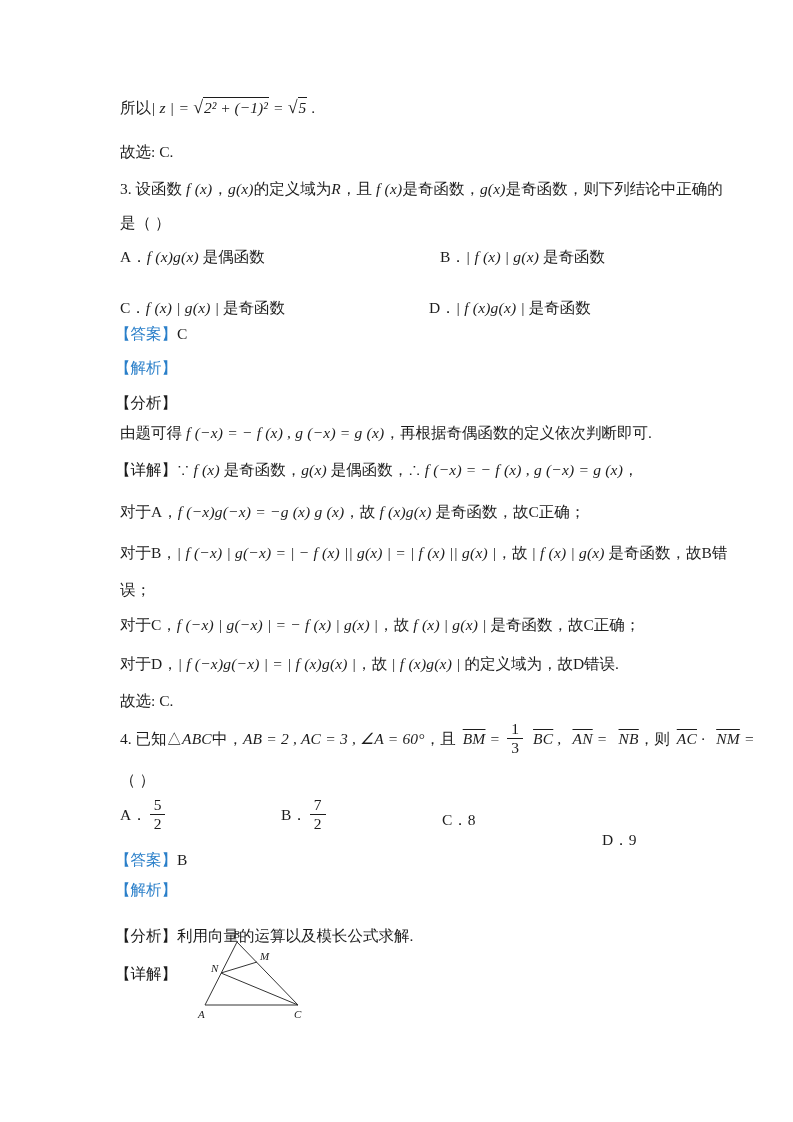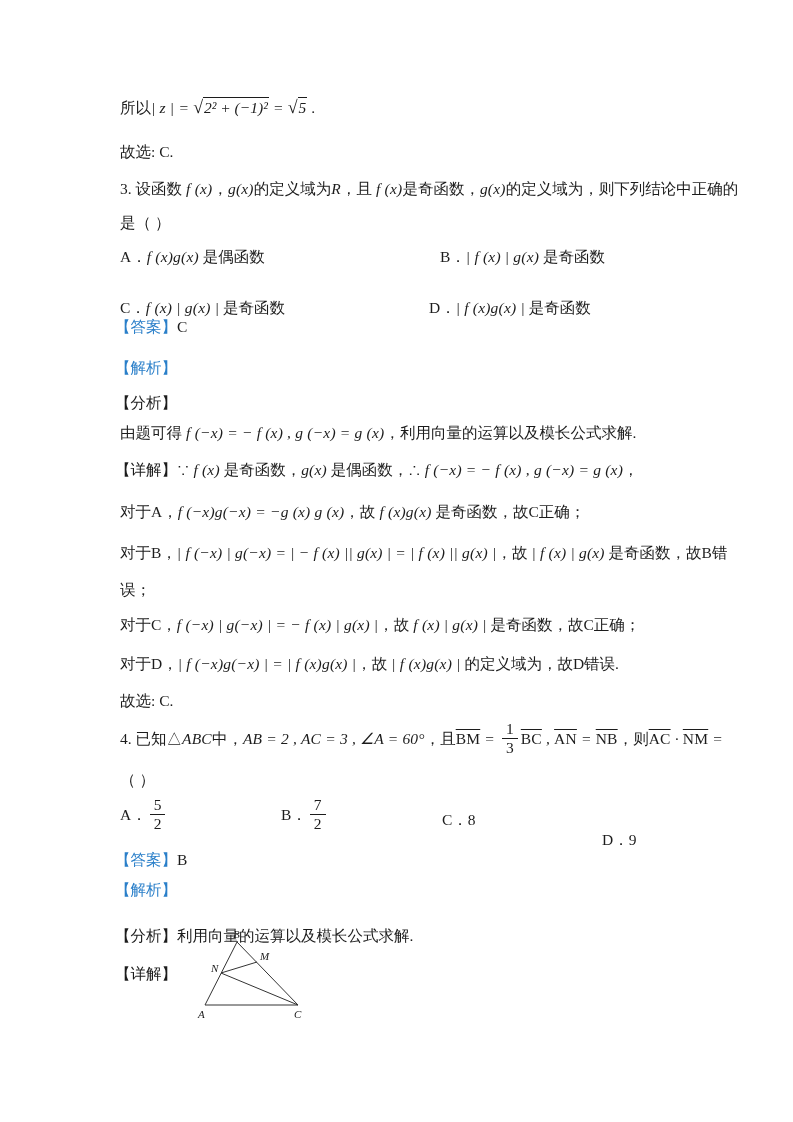--- a/index.html
+++ b/index.html
@@ -19,22 +19,24 @@
     line-height:24px;
   }
   .cn{ font-family:"Liberation Serif", serif; }
   .m{
     font-family:"Liberation Serif", serif;
     font-style:italic;
     letter-spacing:.2px;
   }
   .vec{
     font-family:"Liberation Serif", serif;
+    font-style:italic;
     text-decoration:overline;
     letter-spacing:.2px;
+    margin-left:7px;
   }
   .sq{
     font-family:"Liberation Serif", serif;
     font-size:18px;
   }
   .rad{
     display:inline-block;
     font-family:"Liberation Serif", serif;
     font-style:italic;
     border-top:1.2px solid #1c1c1c;
@@ -62,30 +64,30 @@
     fill:#1c1c1c;
   }
 </style>
 </head>
 <body>
 
 <div id="page">
   <div id="doc">
       <div class="line" style="left: 120px; top: 95px;"><span class="cn">所以</span><span class="m">| z | = </span><span class="sq">√</span><span class="rad">2² + (−1)²</span><span class="m"> = </span><span class="sq">√</span><span class="rad">5</span><span class="cn"> .</span></div>
       <div class="line" style="left: 120px; top: 140px;"><span class="cn">故选: C.</span></div>
-      <div class="line" style="left: 120px; top: 177px;"><span class="cn">3. 设函数</span><span class="m"> f (x)</span><span class="cn">，</span><span class="m">g(x)</span><span class="cn">的定义域为</span><span class="m">R</span><span class="cn">，且</span><span class="m"> f (x)</span><span class="cn">是奇函数，</span><span class="m">g(x)</span><span class="cn">的定义域为，则下列结论中正确的</span></div>
+      <div class="line" style="left: 120px; top: 177px;"><span class="cn">3. 设函数</span><span class="m"> f (x)</span><span class="cn">，</span><span class="m">g(x)</span><span class="cn">的定义域为</span><span class="m">R</span><span class="cn">，且</span><span class="m"> f (x)</span><span class="cn">是奇函数，</span><span class="m">g(x)</span><span class="cn">是奇函数，则下列结论中正确的</span></div>
       <div class="line" style="left: 120px; top: 211px;"><span class="cn">是（      ）</span></div>
       <div class="line" style="left: 120px; top: 245px;"><span class="cn">A．</span><span class="m">f (x)g(x)</span><span class="cn"> 是偶函数</span></div>
       <div class="line" style="left: 440px; top: 245px;"><span class="cn">B．</span><span class="m">| f (x) | g(x)</span><span class="cn"> 是奇函数</span></div>
       <div class="line" style="left: 120px; top: 296px;"><span class="cn">C．</span><span class="m">f (x) | g(x) |</span><span class="cn"> 是奇函数</span></div>
       <div class="line" style="left: 429px; top: 288px; margin-top: 8px;"><span class="cn">D．</span><span class="m">| f (x)g(x) |</span><span class="cn"> 是奇函数</span></div>
-      <div class="line" style="left: 115px; top: 315px; text-align: center;"><span class="blue">【答案】</span><span class="cn">C</span></div>
+      <div class="line" style="left: 115px; top: 322px; text-align: center;"><span class="blue">【答案】</span><span class="cn">C</span></div>
       <div class="line" style="left: 115px; top: 356px;"><span class="blue">【解析】</span></div>
       <div class="line" style="left: 115px; top: 391px;"><span class="cn">【分析】</span></div>
-      <div class="line" style="left: 120px; top: 421px;"><span class="cn">由题可得</span><span class="m"> f (−x) = − f (x) , g (−x) = g (x)</span><span class="cn">，利用向量的运算以及模长公式求解.</span></div>
+      <div class="line" style="left: 120px; top: 421px;"><span class="cn">由题可得</span><span class="m"> f (−x) = − f (x) , g (−x) = g (x)</span><span class="cn">，再根据奇偶函数的定义依次判断即可.</span></div>
       <div class="line" style="left: 115px; top: 458px;"><span class="cn">【详解】</span><span class="cn">∵</span><span class="m"> f (x)</span><span class="cn"> 是奇函数，</span><span class="m">g(x)</span><span class="cn"> 是偶函数，</span><span class="cn">∴</span><span class="m"> f (−x) = − f (x) , g (−x) = g (x)</span><span class="cn">，</span></div>
       <div class="line" style="left: 120px; top: 500px;"><span class="cn">对于A，</span><span class="m">f (−x)g(−x) = −g (x) g (x)</span><span class="cn">，故</span><span class="m"> f (x)g(x)</span><span class="cn"> 是奇函数，故C正确；</span></div>
       <div class="line" style="left: 120px; top: 541px;"><span class="cn">对于B，</span><span class="m">| f (−x) | g(−x) = | − f (x) || g(x) | = | f (x) || g(x) |</span><span class="cn">，故</span><span class="m"> | f (x) | g(x)</span><span class="cn"> 是奇函数，故B错</span></div>
       <div class="line" style="left: 120px; top: 578px;"><span class="cn">误；</span></div>
       <div class="line" style="left: 120px; top: 613px;"><span class="cn">对于C，</span><span class="m">f (−x) | g(−x) | = − f (x) | g(x) |</span><span class="cn">，故</span><span class="m"> f (x) | g(x) |</span><span class="cn"> 是奇函数，故C正确；</span></div>
       <div class="line" style="left: 120px; top: 652px;"><span class="cn">对于D，</span><span class="m">| f (−x)g(−x) | = | f (x)g(x) |</span><span class="cn">，故</span><span class="m"> | f (x)g(x) |</span><span class="cn"> 的定义域为，故D错误.</span></div>
       <div class="line" style="left: 120px; top: 689px;"><span class="cn">故选: C.</span></div>
       <div class="line" style="left: 120px; top: 722px;"><span class="cn">4. 已知</span><span class="cn">△</span><span class="m">ABC</span><span class="cn">中，</span><span class="m">AB = 2 , AC = 3 , ∠A = 60°</span><span class="cn">，且</span><span class="vec">BM</span><span class="m"> = </span><span class="frac"><span class="fnum">1</span><span class="fden">3</span></span><span class="vec">BC</span><span class="m"> , </span><span class="vec">AN</span><span class="m"> = </span><span class="vec">NB</span><span class="cn">，则</span><span class="vec">AC</span><span class="m"> · </span><span class="vec">NM</span><span class="m"> =</span></div>
       <div class="line" style="left: 120px; top: 768px;"><span class="cn">（      ）</span></div>
       <div class="line" style="left: 120px; top: 798px;"><span class="cn">A．</span><span class="frac"><span class="fnum">5</span><span class="fden">2</span></span></div>

